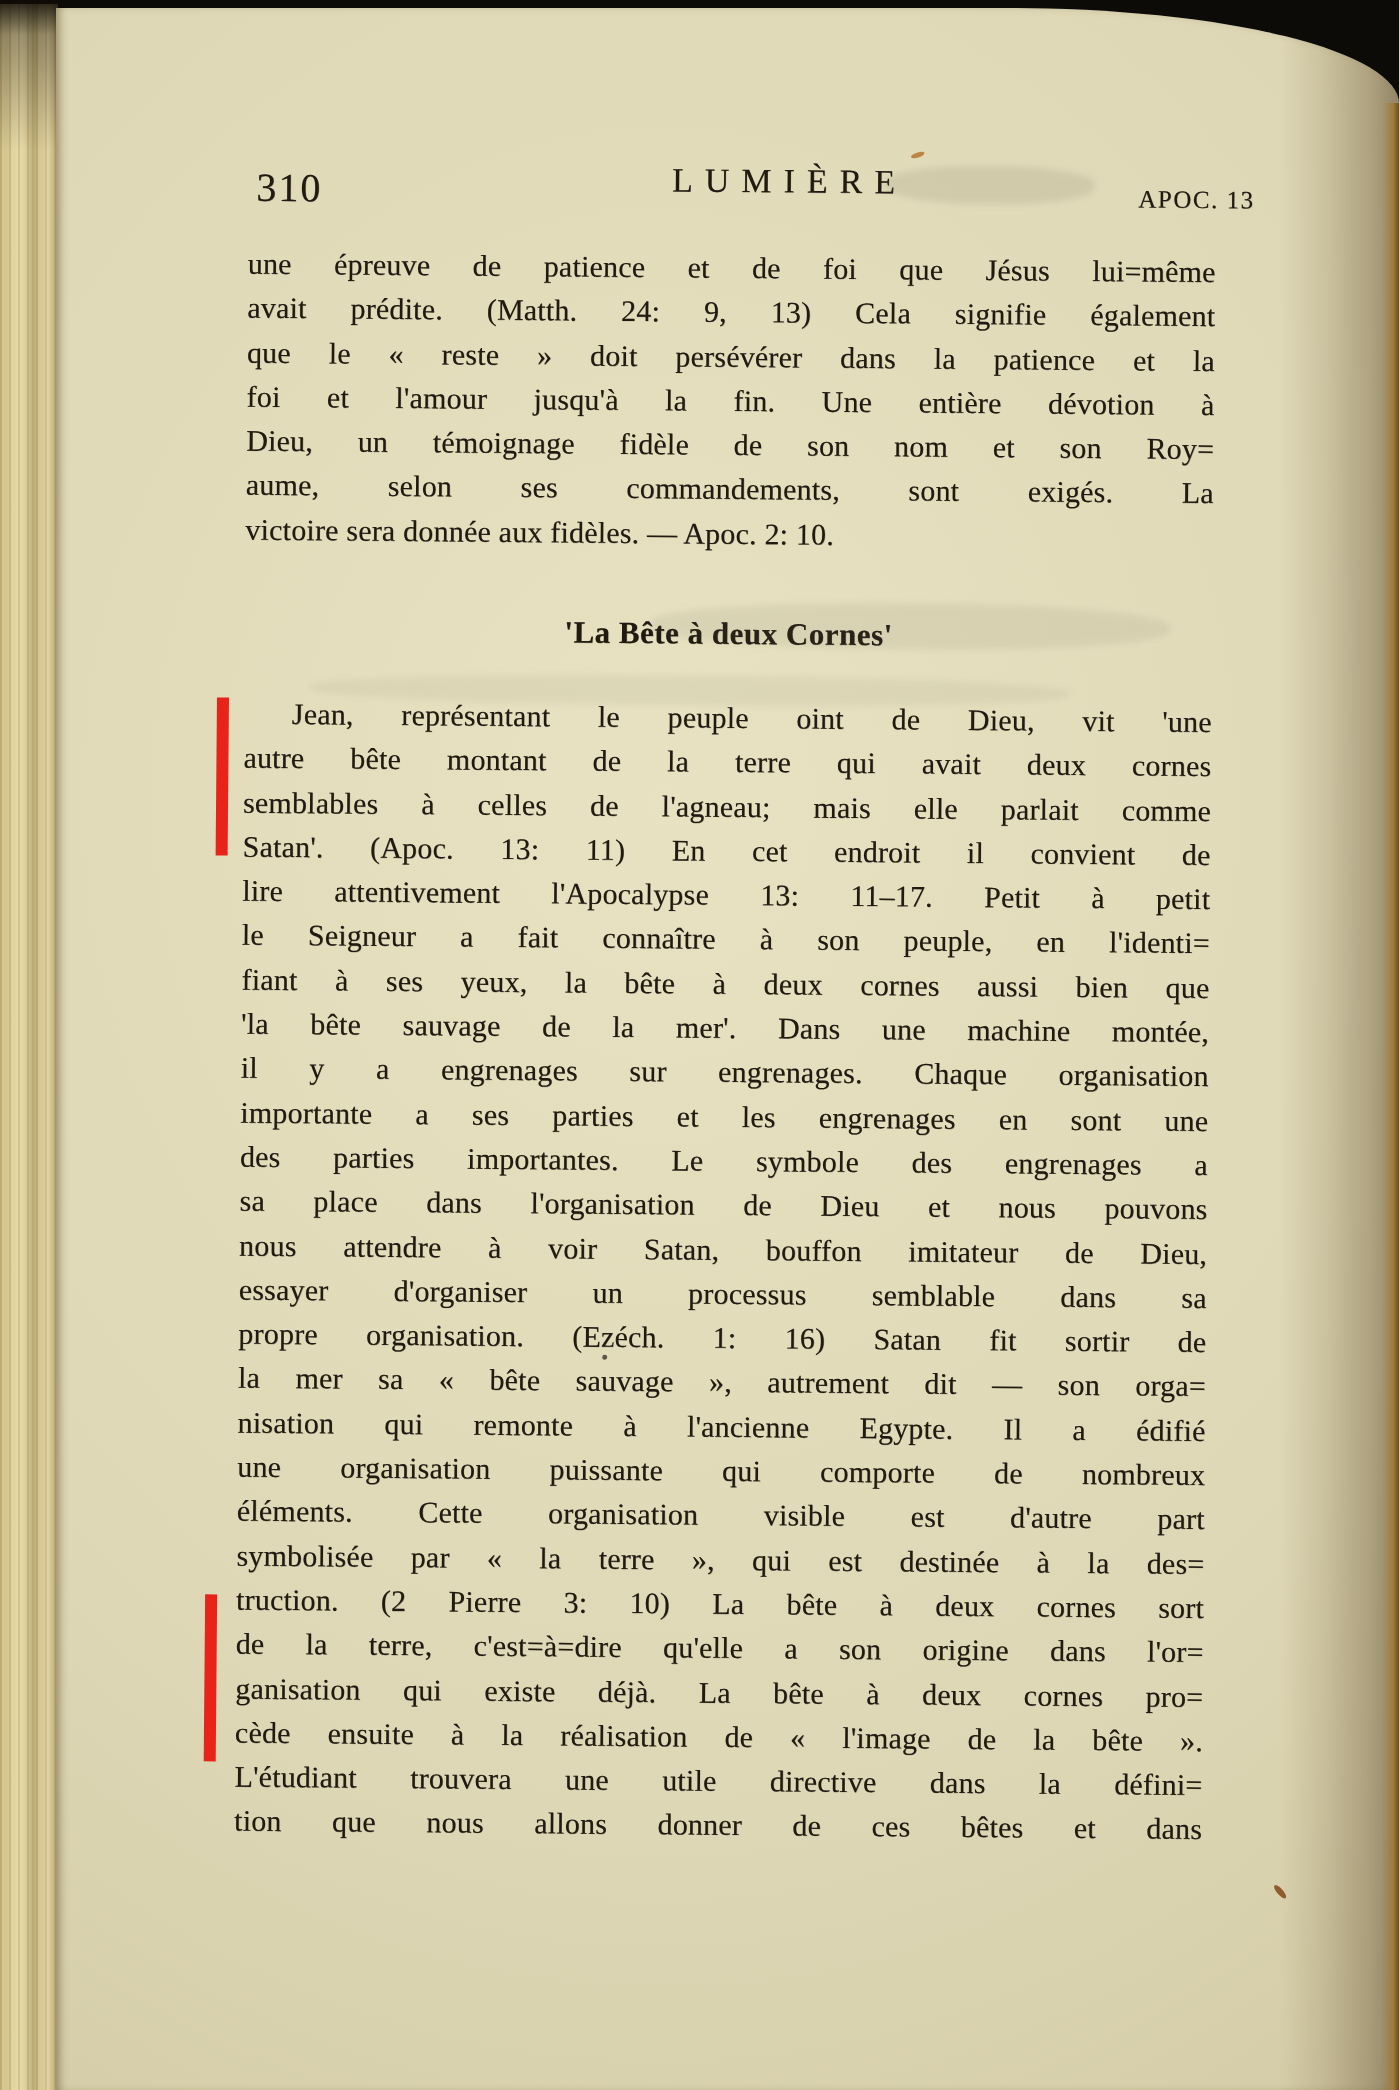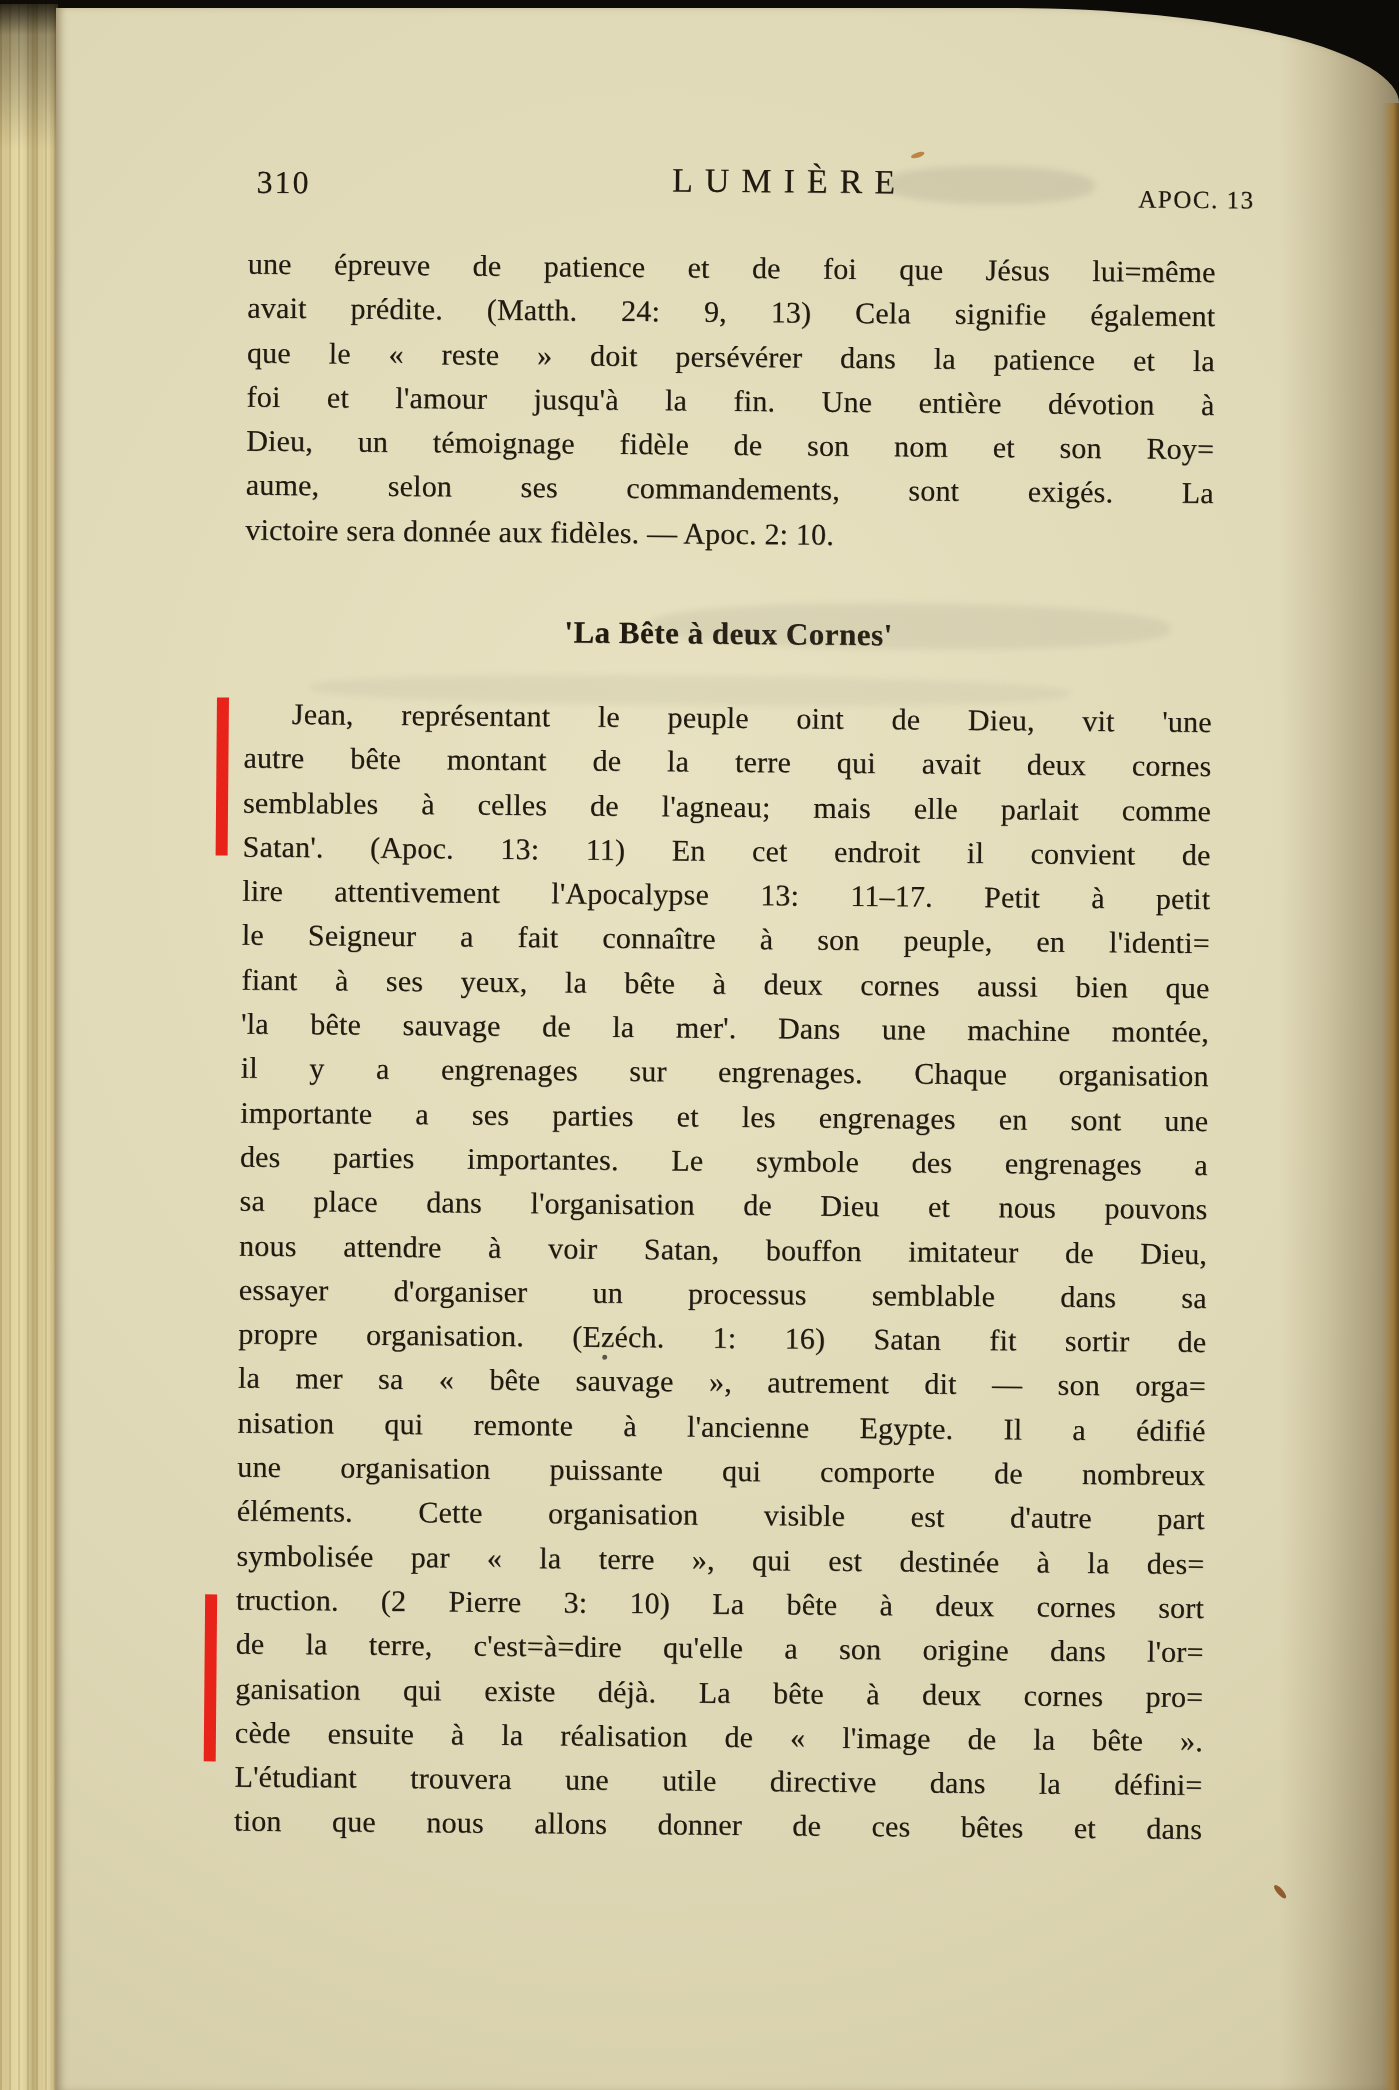--- a/index.html
+++ b/index.html
@@ -51,21 +51,21 @@
   }
   
   .content{
     position:absolute;left:0;top:0;width:100%;height:100%;
     transform:rotate(0.5deg);transform-origin:0 0;
     color:var(--ink);
     text-shadow:0.4px 0.4px 0 rgba(30,24,14,0.35), -0.2px 0 0 rgba(30,24,14,0.22);
   }
   .pagenum{
     position:absolute;left:202px;top:154px;
-    font-size:32px;letter-spacing:2px;
+    font-size:40px;letter-spacing:2px;
   }
   .runtitle{
     position:absolute;left:565px;top:148px;width:340px;
     text-align:center;font-size:34px;letter-spacing:12px;
   }
   .marginref{
     position:absolute;left:1084px;top:168px;
     font-size:25px;letter-spacing:1.5px;
   }
   .para{

